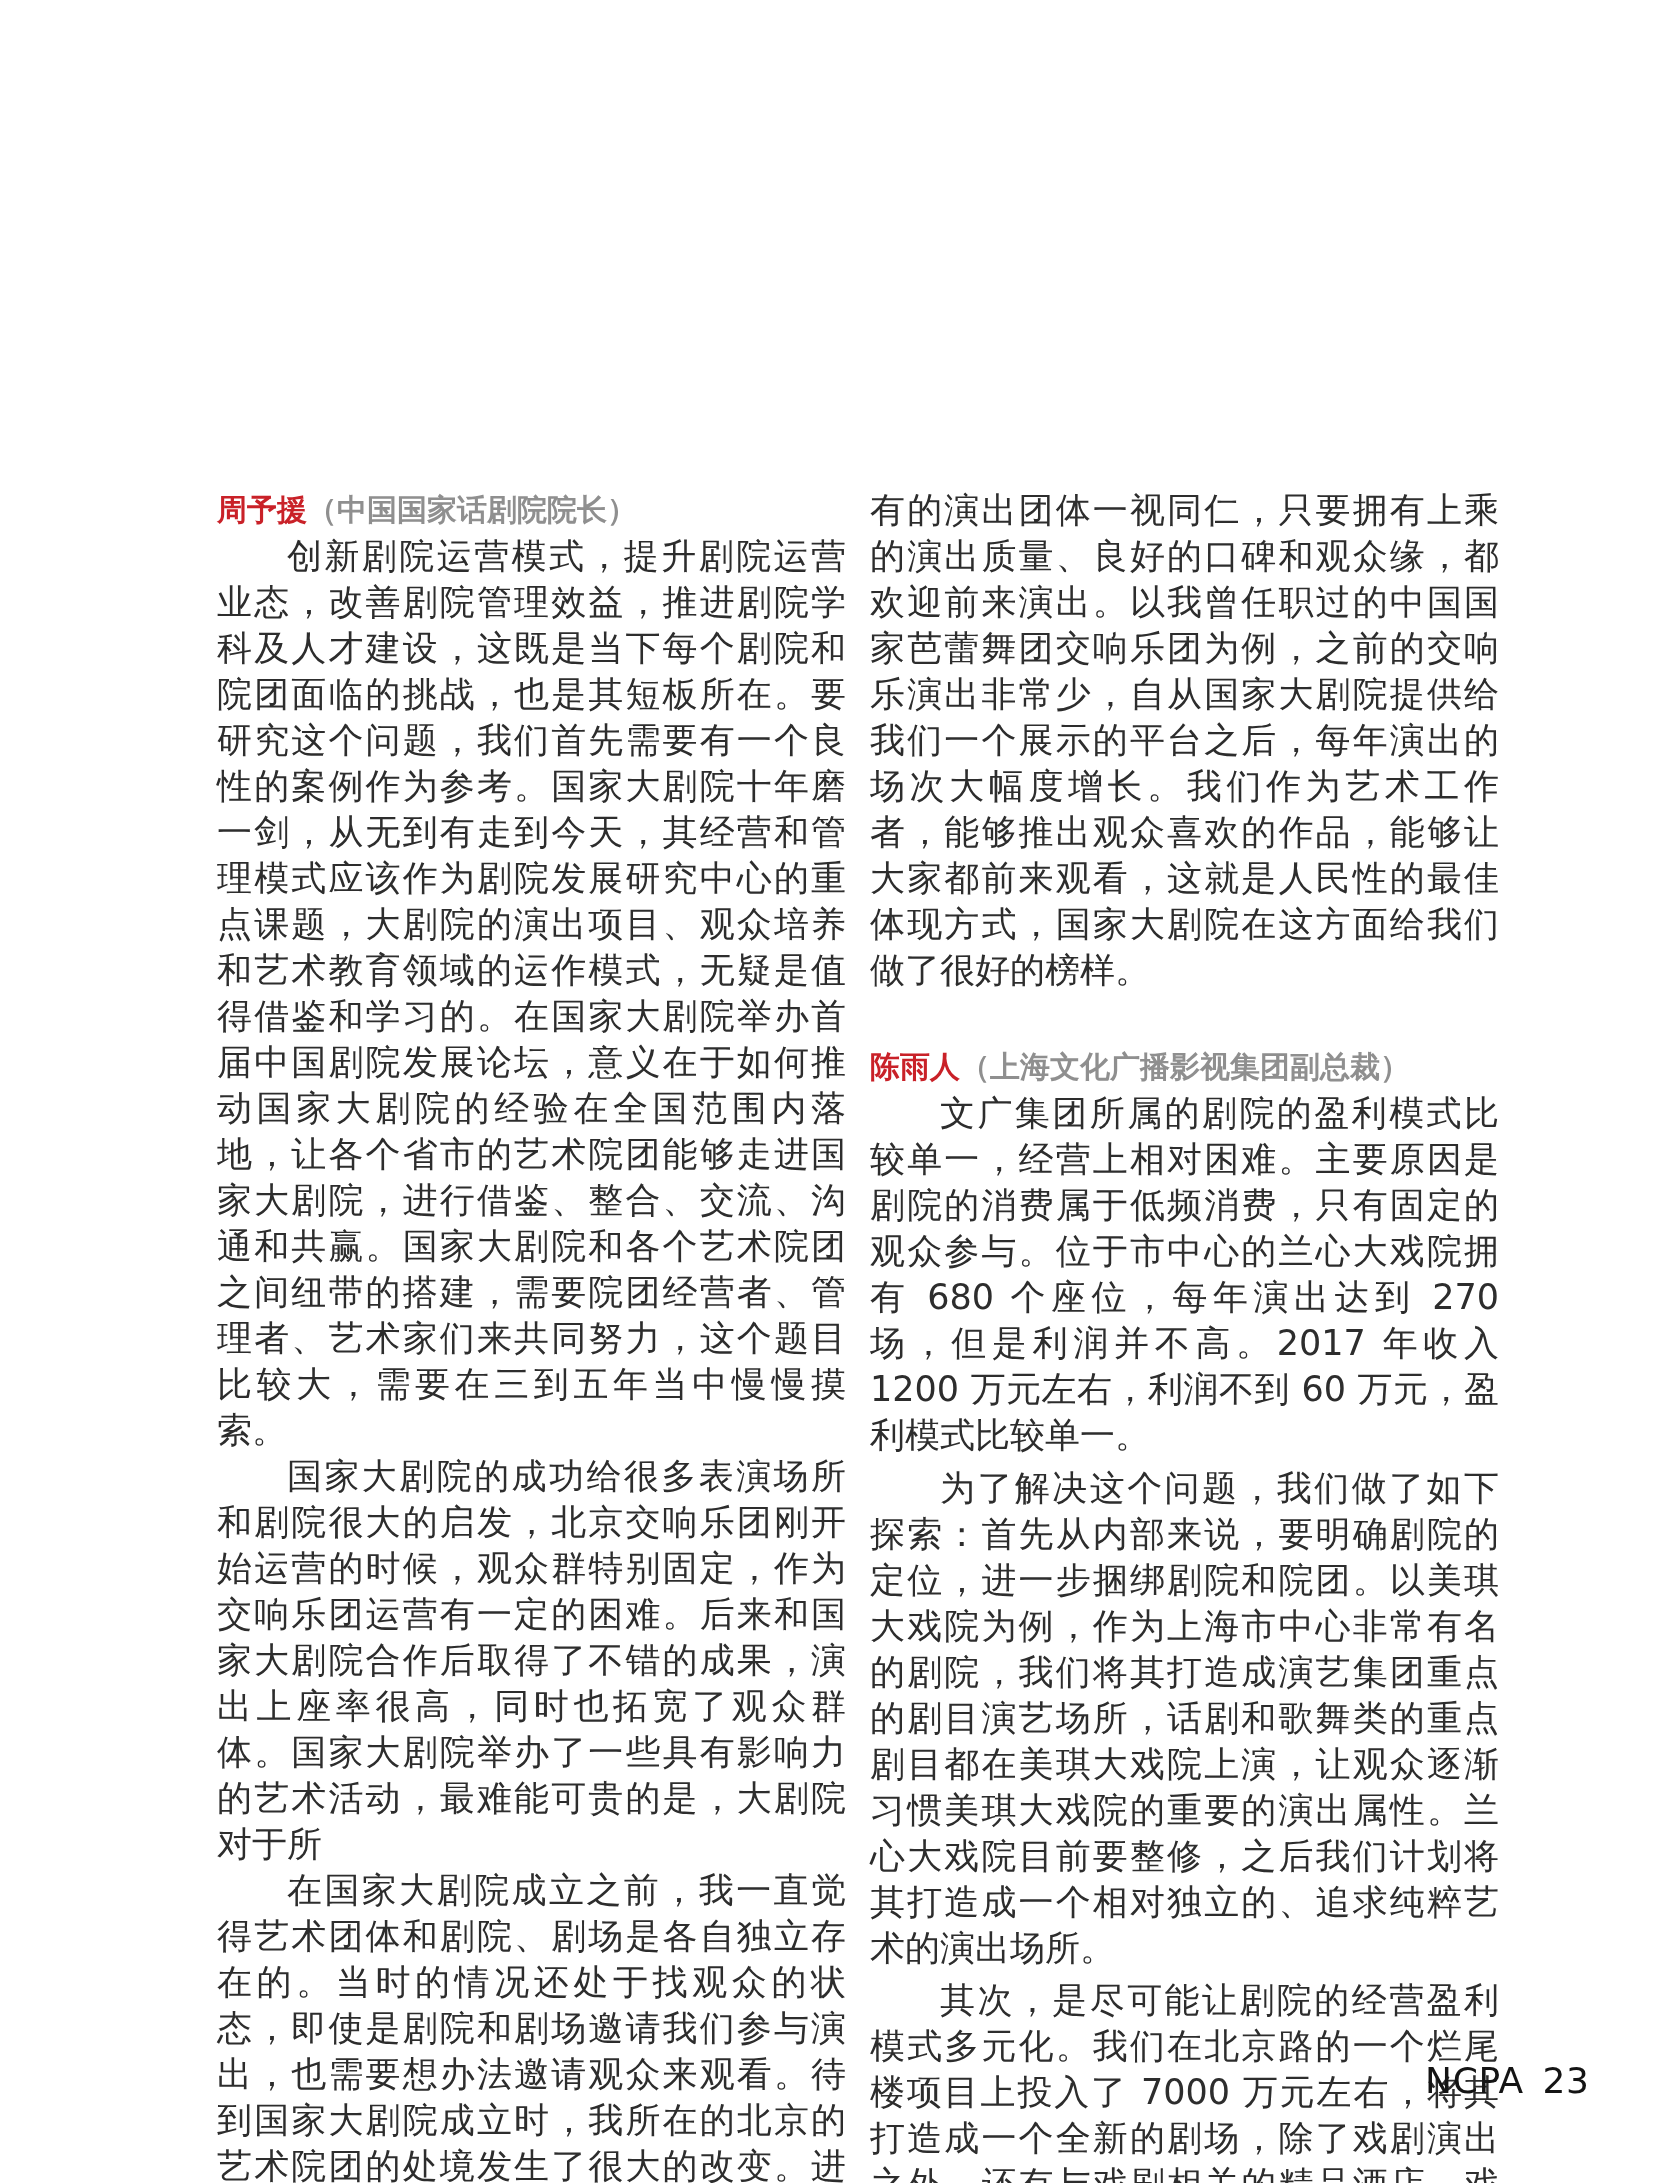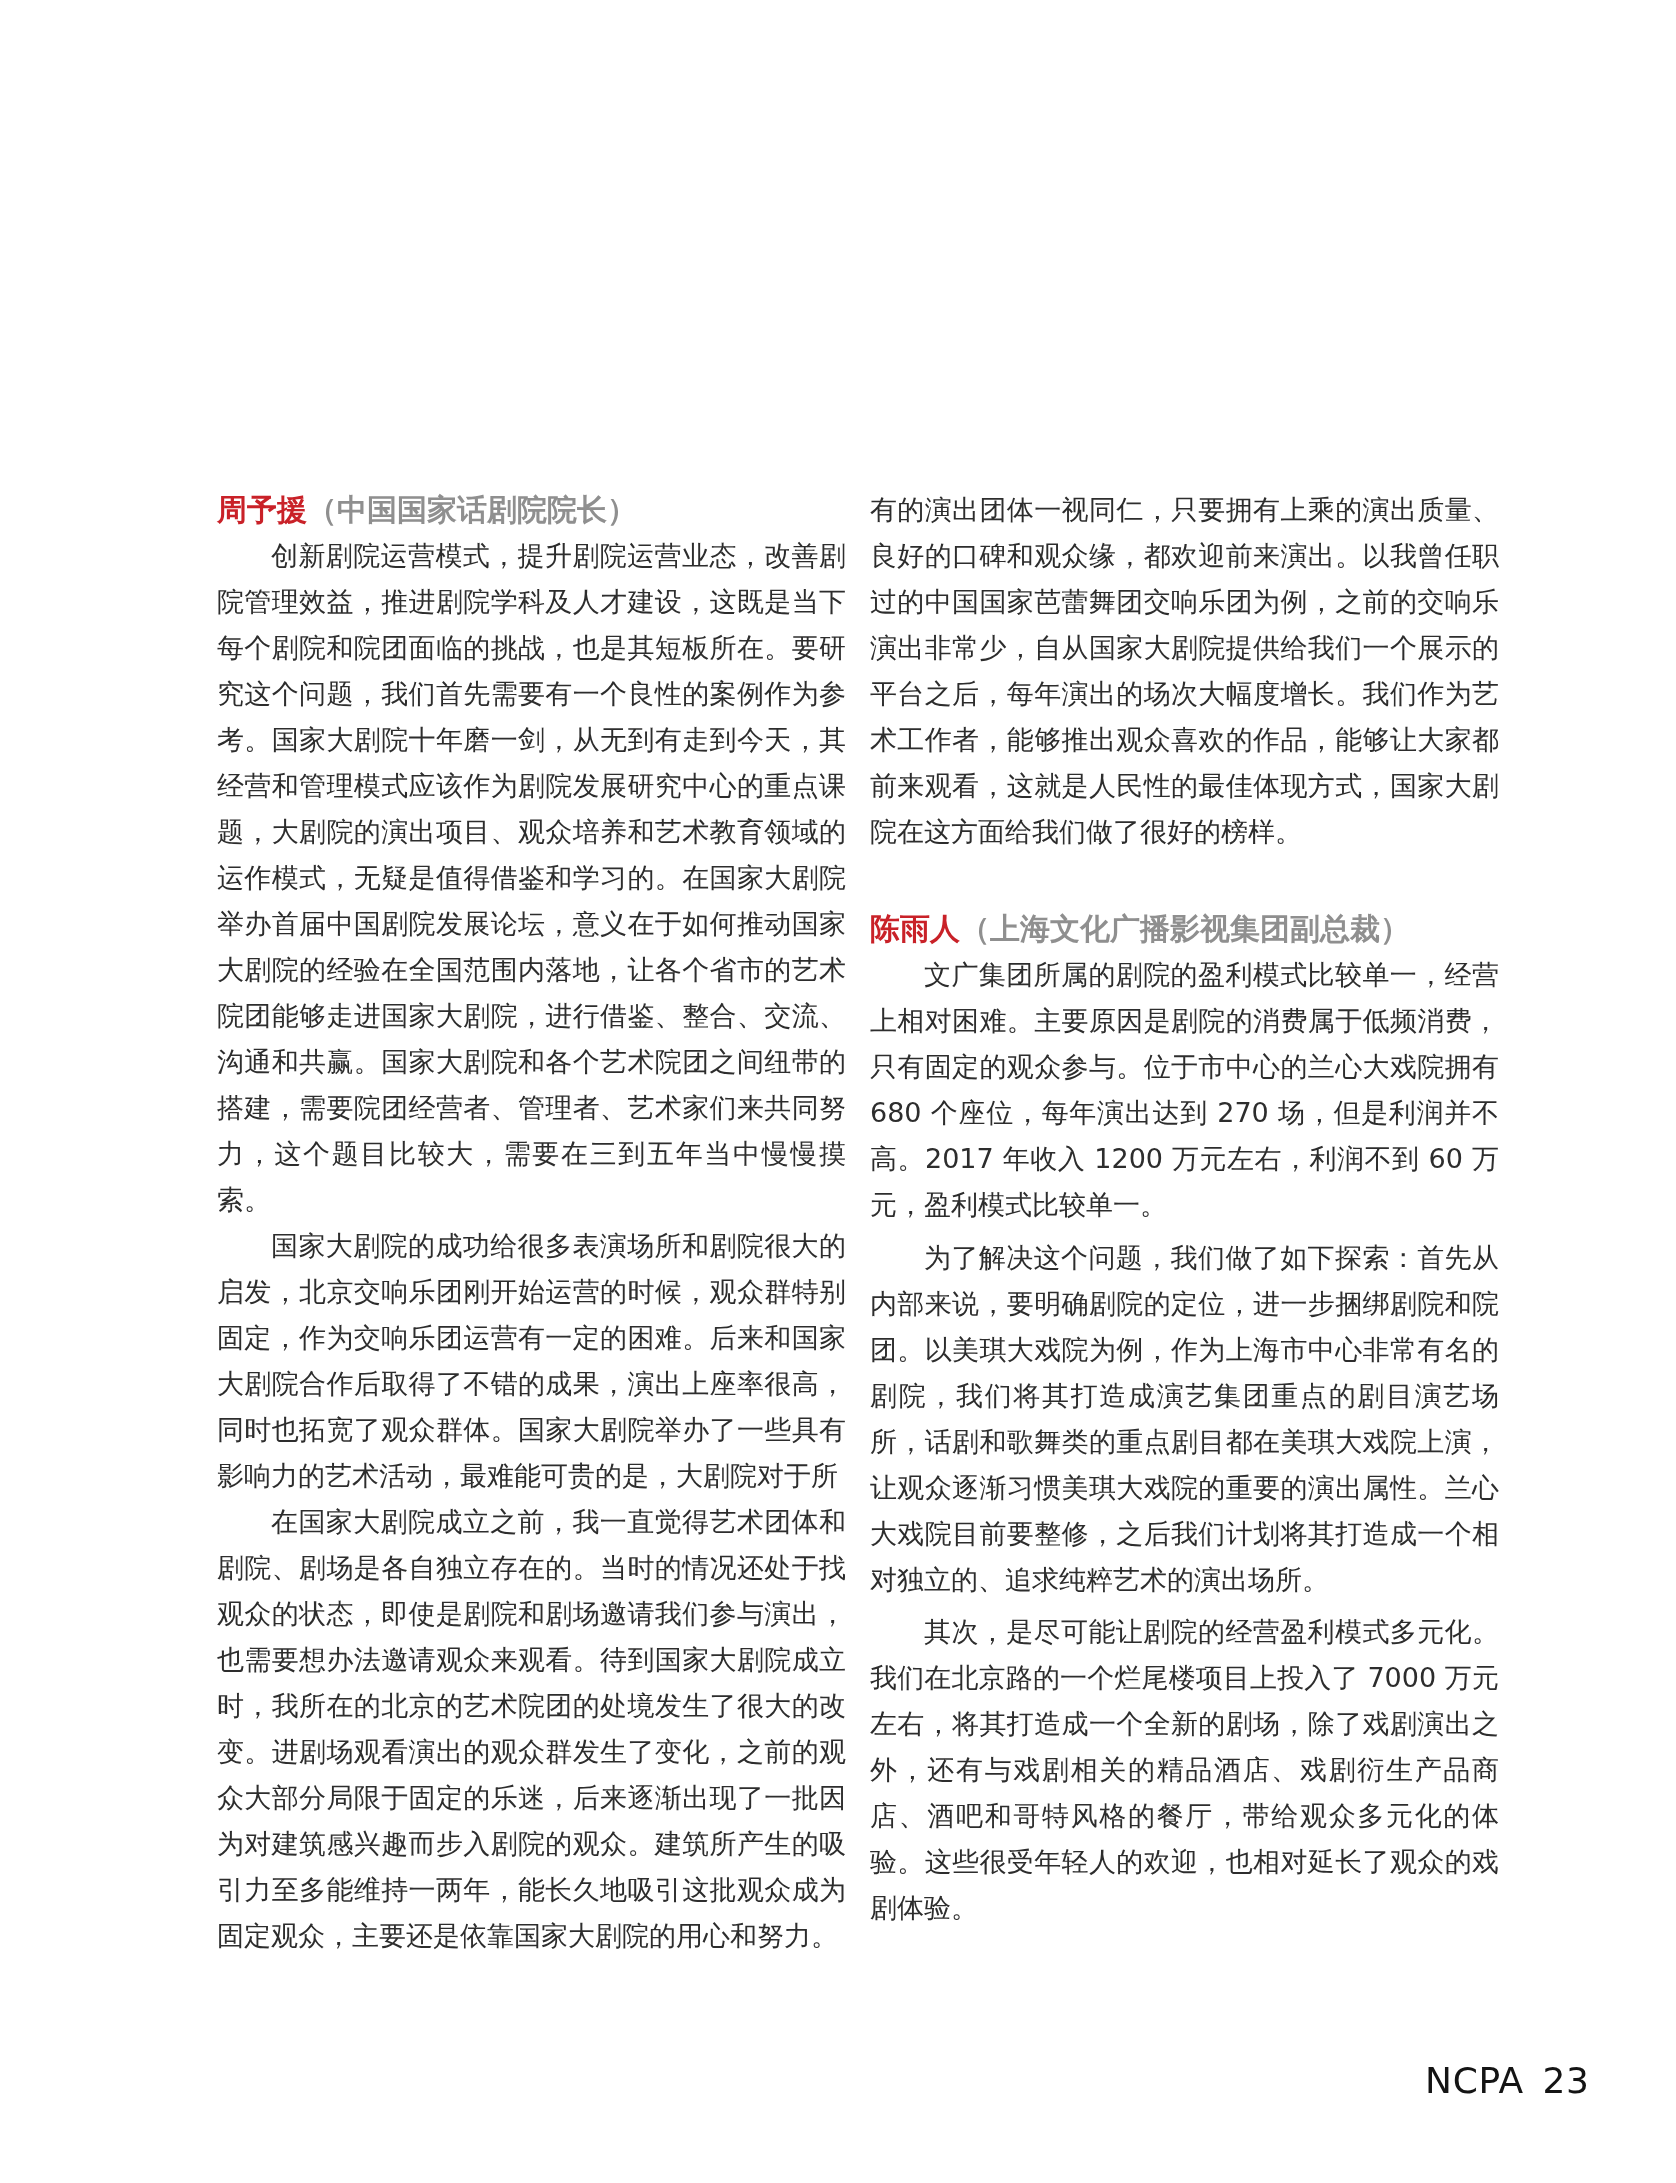--- a/index.html
+++ b/index.html
@@ -24,21 +24,21 @@
     font-size: 30px;
     line-height: 46px;
     font-weight: bold;
     white-space: nowrap;
   }
   .sec-heading .speaker     { color: #c92128; }
   .sec-heading .affiliation { color: #8f8f8f; }
 
   .body-para {
     margin: 0;
-    font-size: 27px;
+    font-size: 35px;
     line-height: 46px;
     color: #2d2d2d;
     text-align: justify;
     text-justify: inter-ideograph;
   }
   .indent { text-indent: 2em; }
 
   .gap-heading-left  { margin-top: 58px; }
   .gap-heading-right { margin-top: 51px; }
   .gap-para          { margin-top: 6.6px; }

